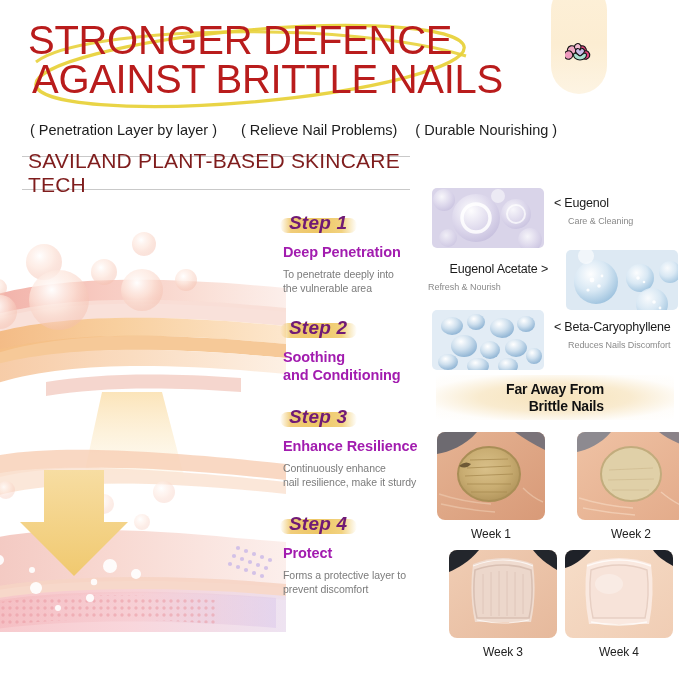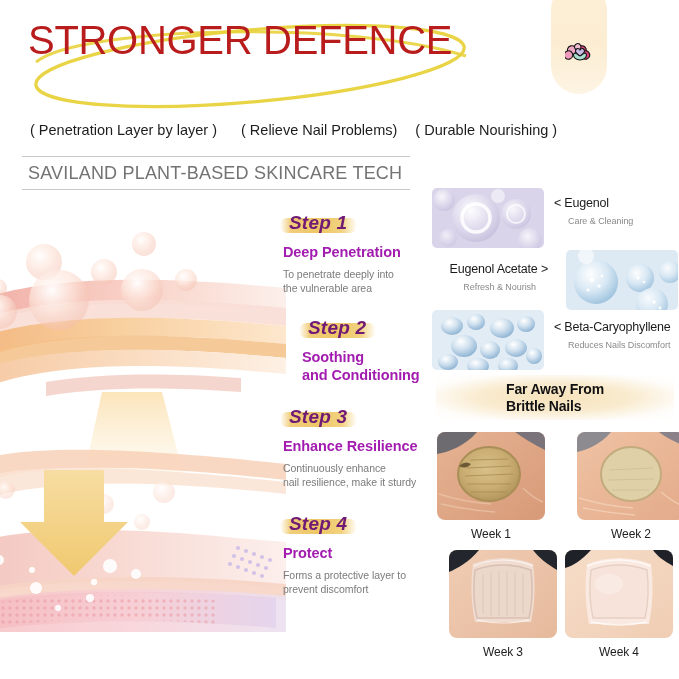--- a/index.html
+++ b/index.html
@@ -43,21 +43,21 @@
     font-family:"Liberation Sans", sans-serif;
   }
   .sub-gap1{width:24px;}
   .sub-gap2{width:18px;}
 
   .tech-band{
     position:absolute;left:22px;top:156px;width:388px;height:32px;
     border-top:1px solid #c9c9c9;border-bottom:1px solid #c9c9c9;
     display:flex;align-items:center;
   }
-  .tech-band span{font-size:18px;color:#737373;letter-spacing:0.2px;padding-left:6px;}
+  .tech-band span{font-size:21px;color:#7f1d1d;letter-spacing:0.2px;padding-left:6px;}
 
   
   .illus{position:absolute;left:-14px;top:192px;width:300px;height:440px;}
 
   
   .steps{position:absolute;left:283px;top:212px;width:150px;}
   .step-block{position:relative;margin-bottom:13px;}
   .step-badge{
     position:relative;display:inline-block;
     font-style:italic;font-weight:bold;font-size:19px;
@@ -89,21 +89,21 @@
   .ing-name{font-size:12.5px;color:#1b1b1b;white-space:nowrap;letter-spacing:-0.2px;}
   .ing-sub{font-size:9px;color:#8a8a8a;margin-top:6px;letter-spacing:-0.05px;}
 
   
   .banner{
     position:absolute;left:436px;top:375px;width:238px;height:45px;
     background:radial-gradient(ellipse at 50% 50%, #f6e3bb 0%, #f9ebcf 45%, rgba(253,247,236,0.25) 78%, rgba(255,255,255,0) 100%);
     display:flex;align-items:center;justify-content:center;
   }
   .banner-txt{
-    text-align:left;font-size:14px;font-weight:bold;color:#111;
+    text-align:right;font-size:14px;font-weight:bold;color:#111;
     line-height:17px;letter-spacing:-0.2px;
   }
 
   
   .weeks{position:absolute;left:437px;top:432px;width:240px;height:240px;}
   .week-cell{position:absolute;width:108px;}
   .week-img{
     width:108px;height:88px;border-radius:8px;overflow:hidden;position:relative;
   }
   .week-lbl{
@@ -127,20 +127,21 @@
       <path d="M30 24 c3 -5 9 -3 9 2 0 4 -5 7 -9 10 -4 -3 -9 -6 -9 -10 0 -5 6 -7 9 -2 Z" fill="#c9bde8"></path>
     </g>
   </svg>
 
   <div class="title-wrap">
     <svg class="swoosh" viewBox="0 0 480 94">
       <ellipse cx="228" cy="48" rx="215" ry="36" fill="none" stroke="#e8d23c" stroke-width="3.2" transform="rotate(-5 228 48)" opacity="0.95"></ellipse>
       <path d="M14 44 C60 8 330 2 444 38" fill="none" stroke="#e8d23c" stroke-width="3" opacity="0.9"></path>
     </svg>
     <div class="title-line l1">STRONGER DEFENCE</div>
+    <div class="title-line l2">AGAINST BRITTLE NAILS</div>
   </div>
 
   <div class="subtitle-row">
     <span class="sub-tag">( Penetration Layer by layer )</span>
     <span class="sub-gap1"></span>
     <span class="sub-tag">( Relieve Nail Problems)</span>
     <span class="sub-gap2"></span>
     <span class="sub-tag">( Durable Nourishing )</span>
   </div>
 
@@ -264,21 +265,21 @@
 
     <path d="M58 278 L118 278 L118 330 L142 330 L88 384 L34 330 L58 330 Z" fill="url(#arrowG)"></path>
   </svg>
 
   <div class="steps">
     <div class="step-block">
       <div class="step-badge">Step 1</div>
       <div class="step-title">Deep Penetration</div>
       <div class="step-desc">To penetrate deeply into<br>the vulnerable area</div>
     </div>
-    <div class="step-block" style="margin-top:22px;margin-left:19px;">
+    <div class="step-block" style="margin-top:22px;">
       <div class="step-badge">Step 2</div>
       <div class="step-title">Soothing<br>and Conditioning</div>
     </div>
     <div class="step-block" style="margin-top:22px;">
       <div class="step-badge">Step 3</div>
       <div class="step-title">Enhance Resilience</div>
       <div class="step-desc">Continuously enhance<br>nail resilience, make it sturdy</div>
     </div>
     <div class="step-block" style="margin-top:24px;">
       <div class="step-badge">Step 4</div>
@@ -339,21 +340,21 @@
             <circle cx="36" cy="26" r="1.4"></circle>
               <circle cx="72" cy="28" r="1.8"></circle>
               <circle cx="78" cy="32" r="1.3"></circle>
             <circle cx="88" cy="52" r="1.8"></circle>
               <circle cx="94" cy="58" r="1.4"></circle>
           </g>
         </svg>
       </div>
       <div class="ing-text" style="left:-4px;top:12px;width:120px;">
         <div class="ing-name" style="text-align:right;">Eugenol Acetate &gt;</div>
-        <div class="ing-sub" style="text-align:right;padding-right:12px;">Refresh &amp; Nourish</div>
+        <div class="ing-sub" style="text-align:left;padding-right:12px;">Refresh &amp; Nourish</div>
       </div>
     </div>
 
     <div class="ing-row" style="top:122px;">
       <div class="ing-img" style="left:0;top:0;">
         <svg viewBox="0 0 112 60" width="112" height="60">
           <defs>
             <radialGradient id="cr1" cx="38%" cy="30%" r="72%">
               <stop offset="0%" stop-color="#ffffff"></stop>
                 <stop offset="50%" stop-color="#cfe0ee"></stop>

